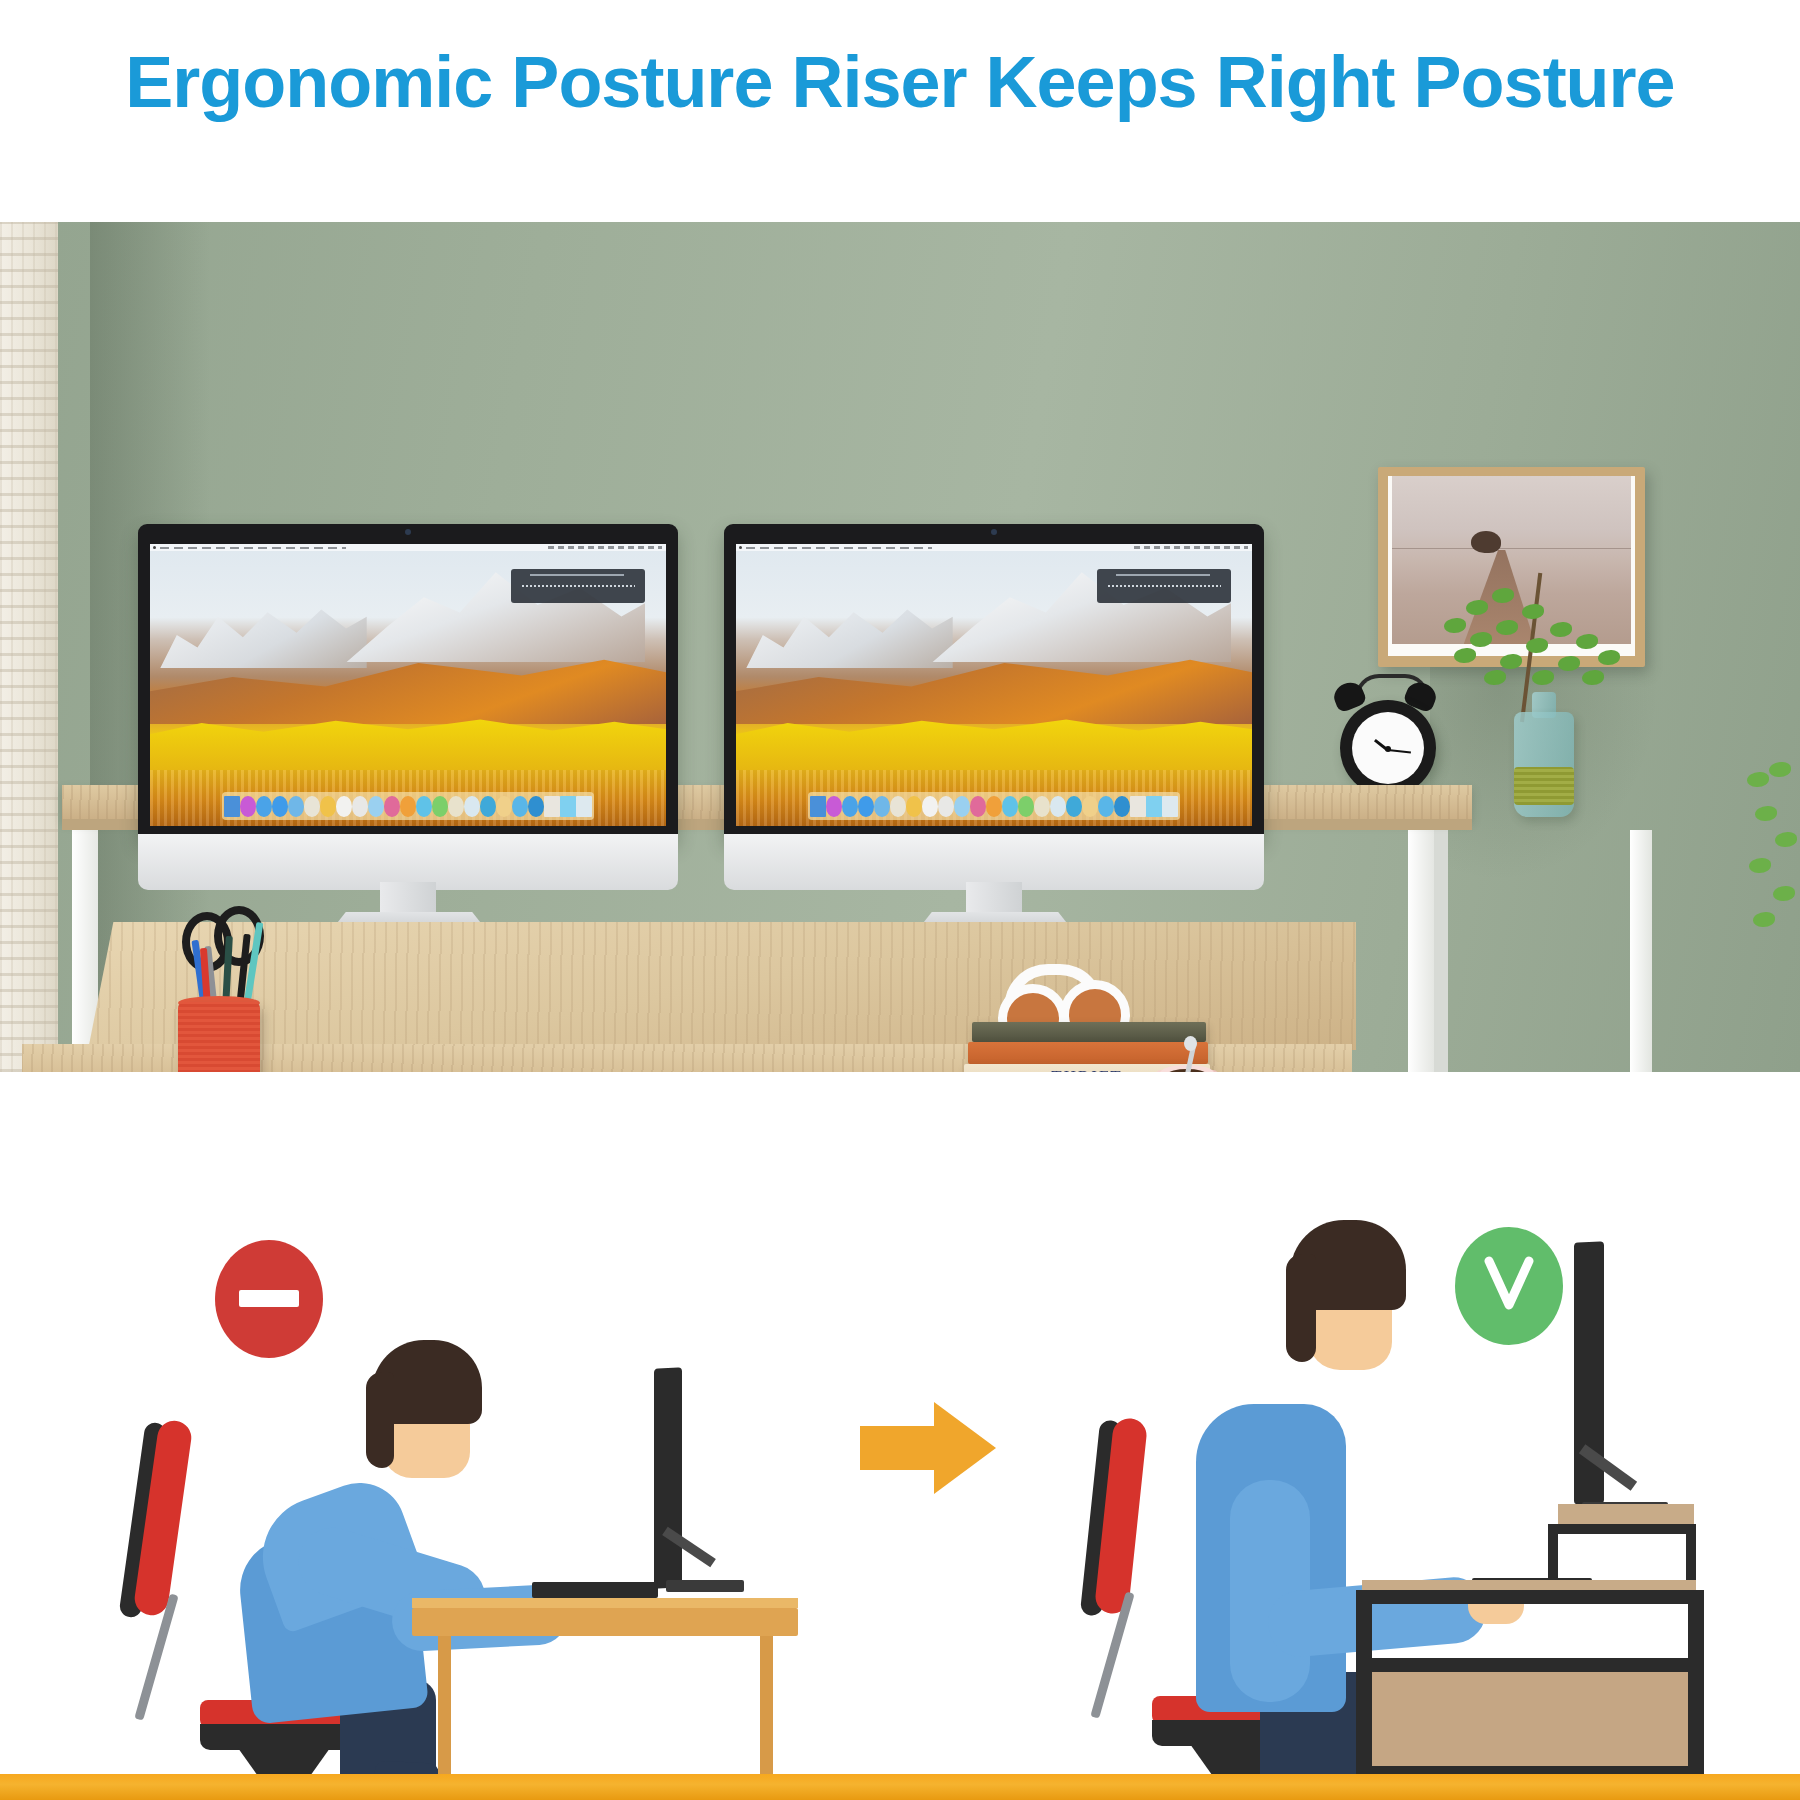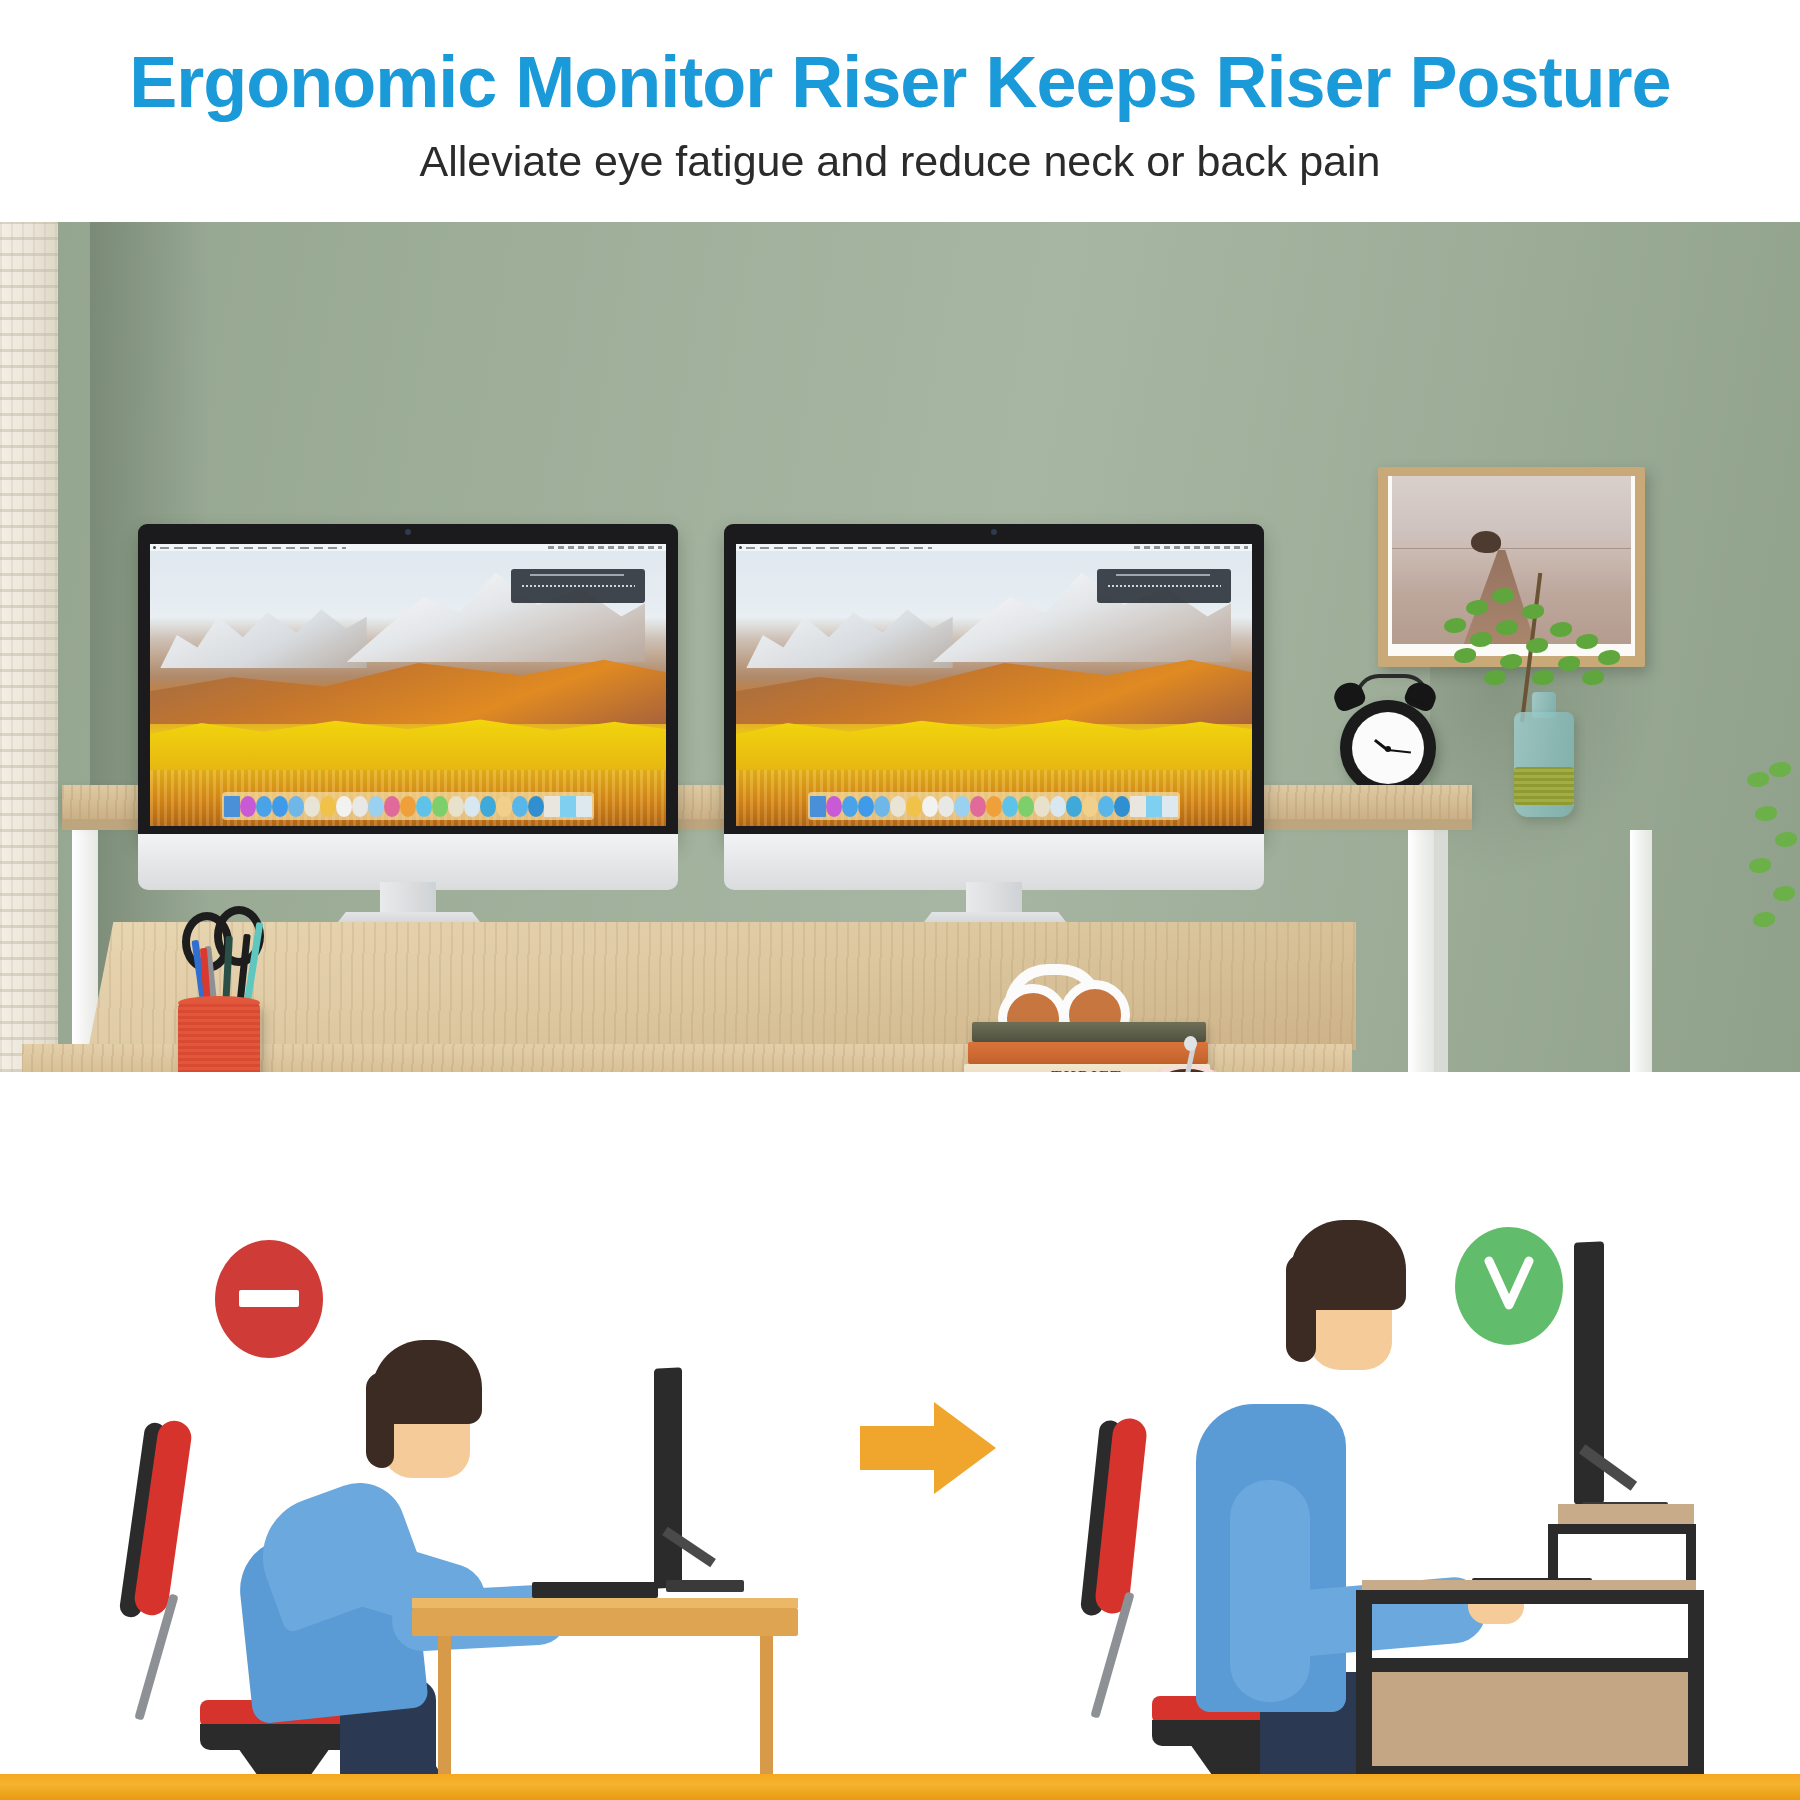--- a/index.html
+++ b/index.html
@@ -199,22 +199,21 @@
   .cab-frame{position:absolute;background:#2b2b2b;}
   .cab-panel{position:absolute;background:#c5a684;}
   .cab-shelf{position:absolute;background:#c8ab88;}
 </style>
 </head>
 <body>
 
 <div class="page">
 
   <div class="header">
-    <div class="headline">Ergonomic Monitor Riser Keeps Riser Posture</div>
-    <div class="subhead">Alleviate eye fatigue and reduce neck or back pain</div>
+    <div class="headline">Ergonomic Posture Riser Keeps Right Posture</div>
   </div>
 
   <div class="photo">
     <div class="wall"></div>
     <div class="wall-shadowL"></div>
     <div class="wall-shadowR"></div>
     <div class="curtain"></div>
 
     <div class="art-frame">
       <div class="art-mat">

